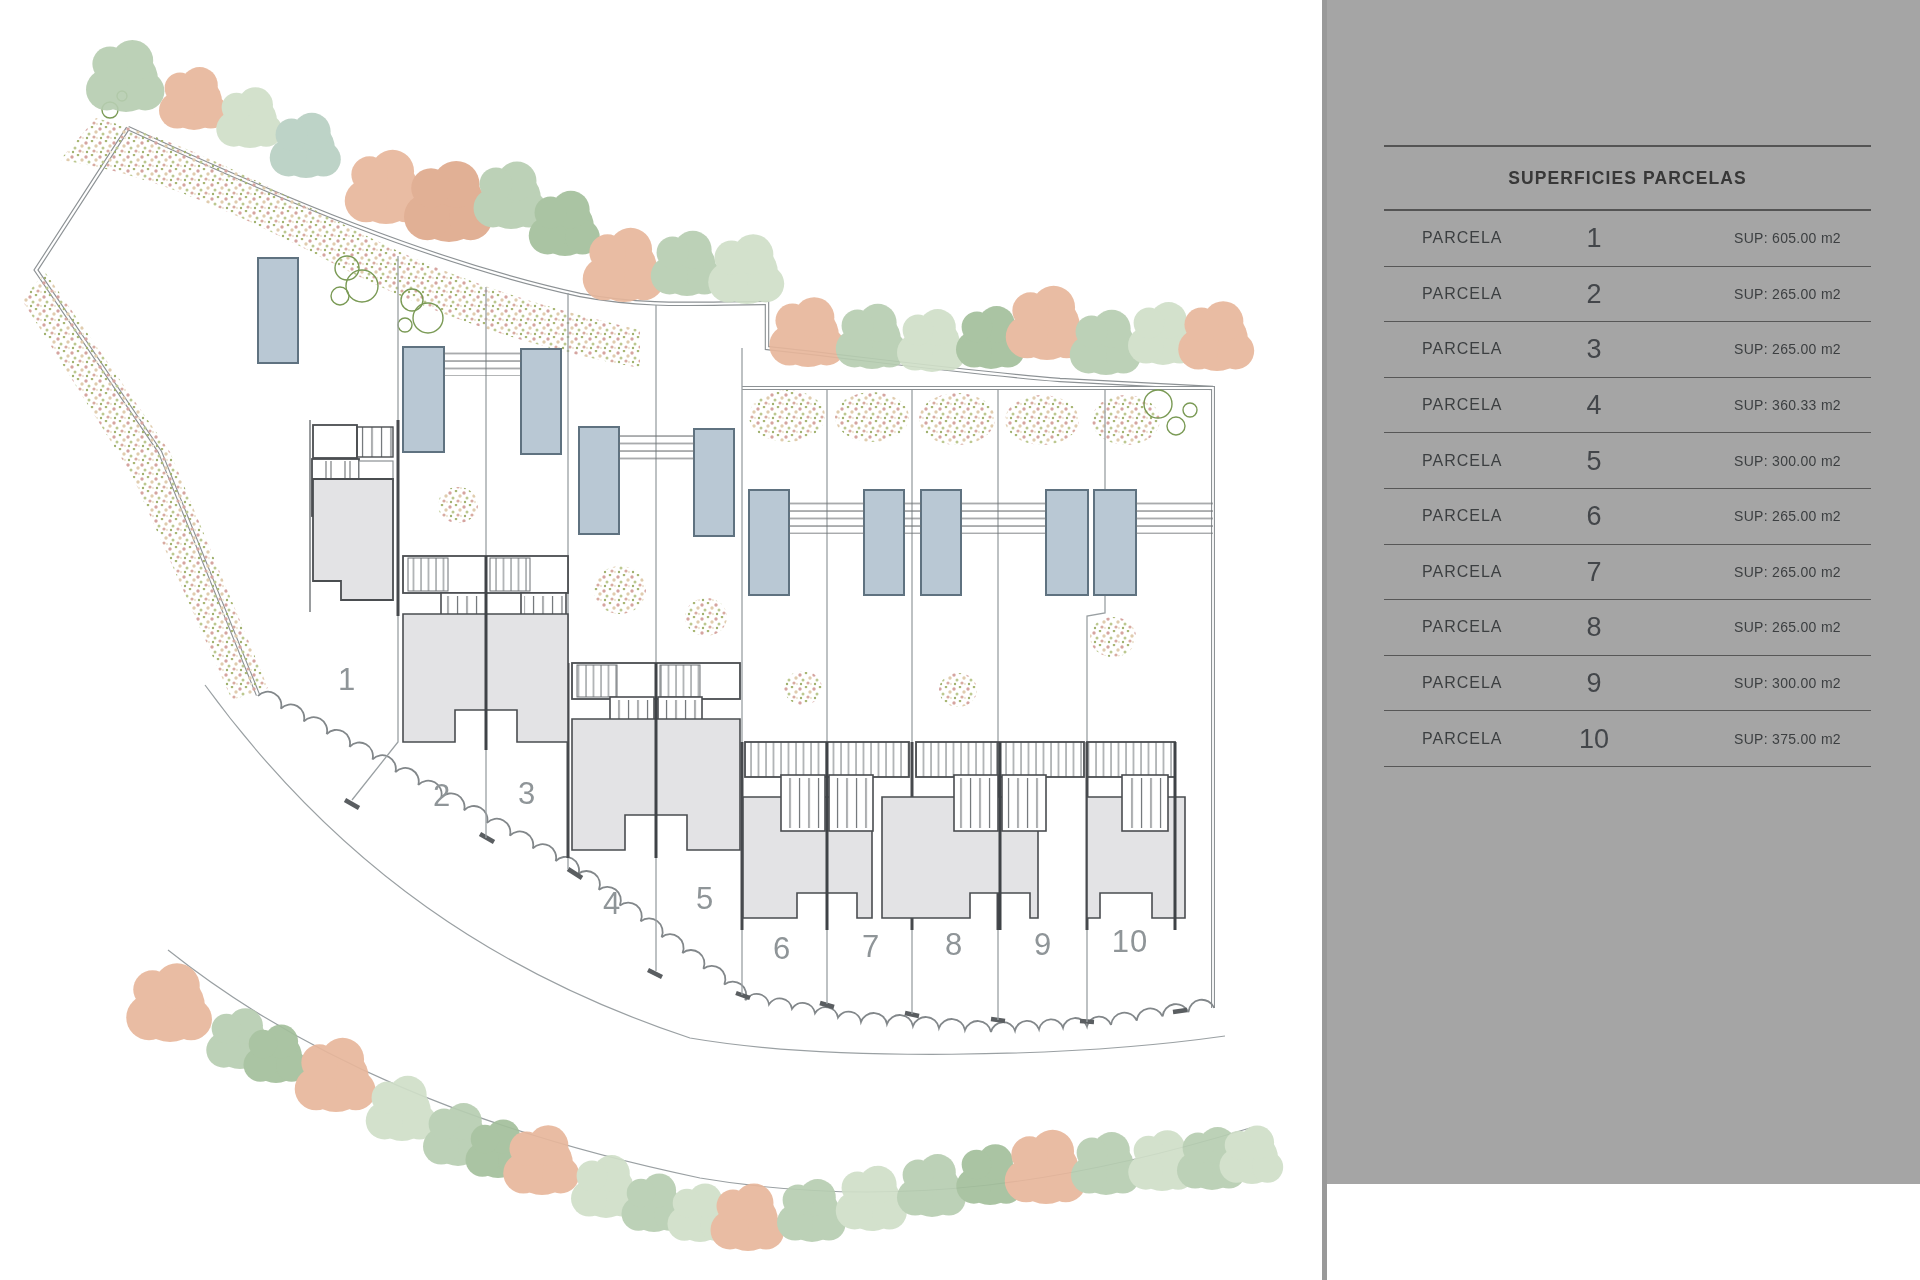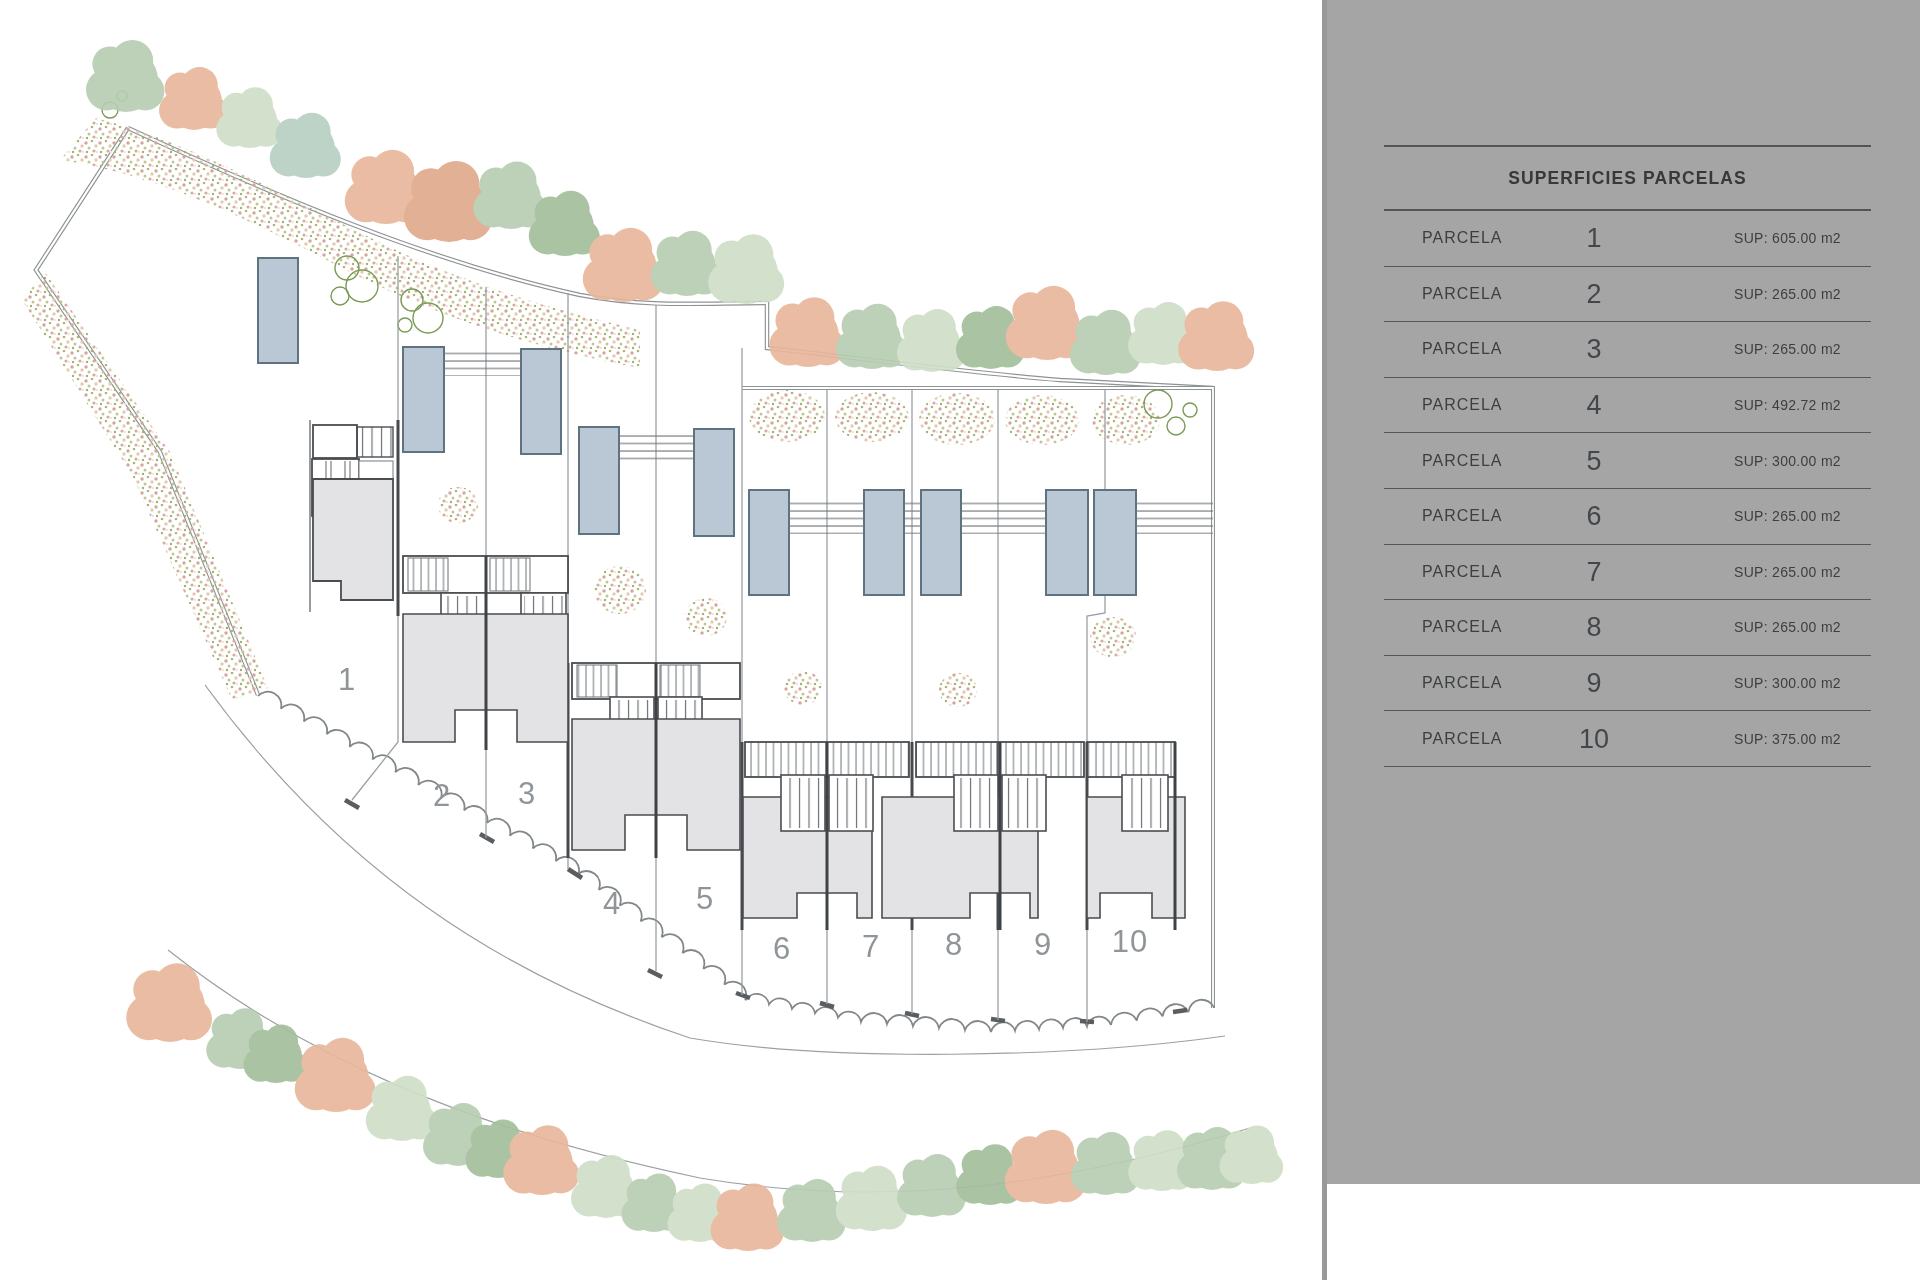--- a/index.html
+++ b/index.html
@@ -316,21 +316,21 @@
         <span class="c-sup">SUP: 265.00 m2</span>
       </div>
       <div class="t-row">
         <span class="c-label">PARCELA</span>
         <span class="c-num">3</span>
         <span class="c-sup">SUP: 265.00 m2</span>
       </div>
       <div class="t-row">
         <span class="c-label">PARCELA</span>
         <span class="c-num">4</span>
-        <span class="c-sup">SUP: 492.72 m2</span>
+        <span class="c-sup">SUP: 360.33 m2</span>
       </div>
       <div class="t-row">
         <span class="c-label">PARCELA</span>
         <span class="c-num">5</span>
         <span class="c-sup">SUP: 300.00 m2</span>
       </div>
       <div class="t-row">
         <span class="c-label">PARCELA</span>
         <span class="c-num">6</span>
         <span class="c-sup">SUP: 265.00 m2</span>

